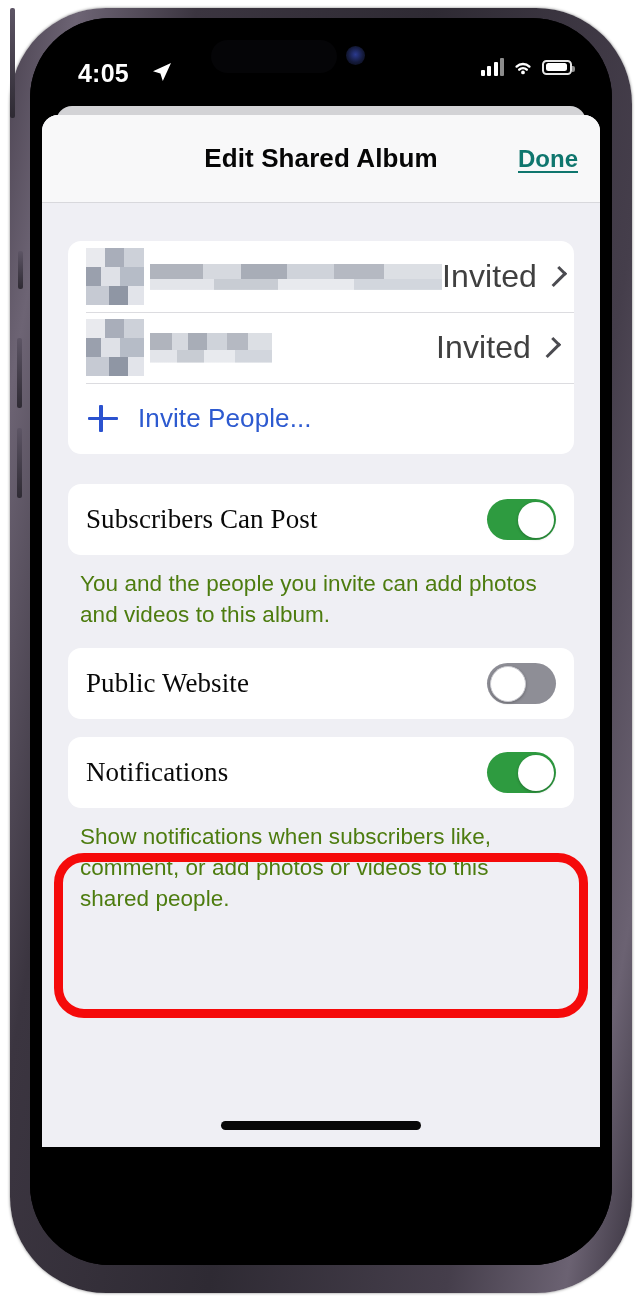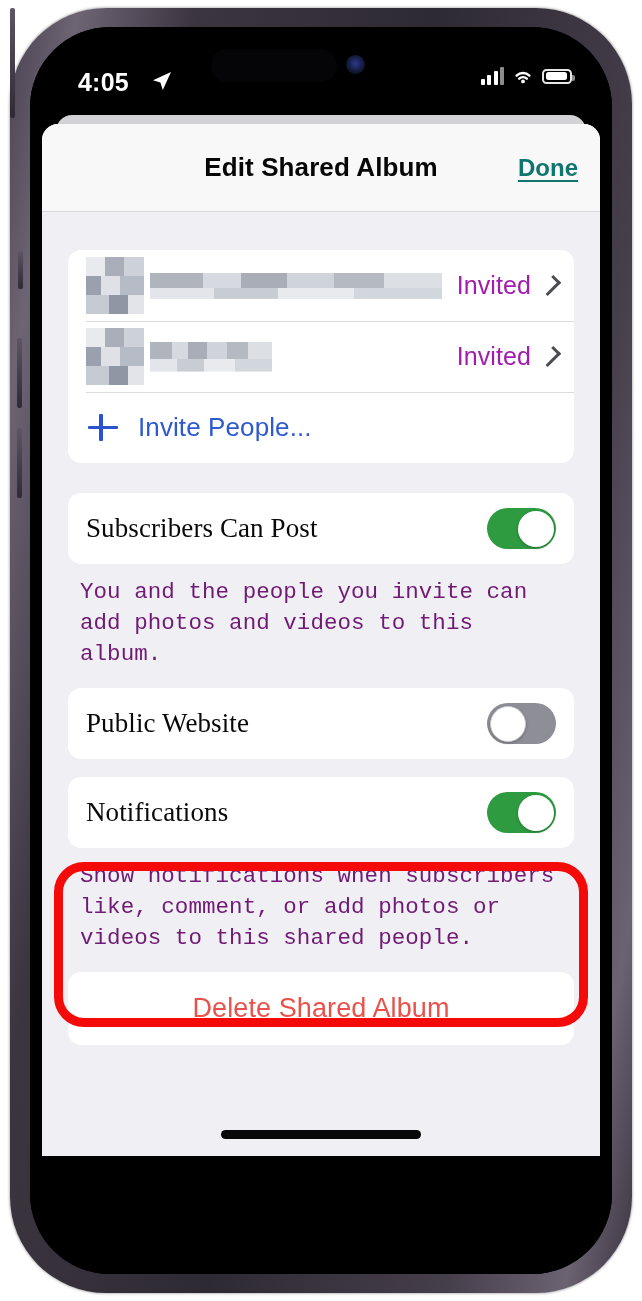--- a/index.html
+++ b/index.html
@@ -14,21 +14,21 @@
   .stage { position: relative; width: 642px; height: 1301px; background: #ffffff; }
 
   .phone-frame {
     position: absolute; left: 10px; top: 8px;
     width: 622px; height: 1285px;
     border-radius: 96px;
     background: linear-gradient(100deg,#4a4250 0%,#6d6474 8%,#3b3540 22%,#2e2a33 50%,#453e4b 78%,#6b6272 92%,#3a3440 100%);
     box-shadow: 0 0 3px rgba(0,0,0,.5);
   }
   .phone-inner {
-    position: absolute; left: 20px; top: 19px;
+    position: absolute; left: 20px; top: 10px;
     width: 582px; height: 1247px;
     border-radius: 80px;
     background: #000;
     overflow: hidden;
   }
   .screen {
     position: absolute; left: 0; top: 0;
     width: 582px; height: 1247px;
     background: #000;
     overflow: hidden;
@@ -137,21 +137,21 @@
       linear-gradient(90deg,#b0b4bd 0 18%,#d6d9df 18% 31%,#a8adb7 31% 47%,#cfd3da 47% 63%,#b5b9c2 63% 80%,#dcdfe4 80% 100%),
       linear-gradient(90deg,#e3e5ea 0 22%,#c8ccd3 22% 44%,#e8eaee 44% 70%,#d2d6dd 70% 100%);
     background-size: 100% 58%, 100% 42%;
     background-position: 0 0, 0 100%;
     background-repeat: no-repeat;
   }
   .name-px.long { width: 292px; }
   .name-px.short { width: 122px; height: 30px; }
 
   .row-spacer { flex: 1 1 auto; }
-  .row-value { font-size: 25px; color: #a21caf; letter-spacing: .1px; }
+  .row-value { font-size: 32px; color: #404040; letter-spacing: .1px; }
   .chev {
     margin-left: 14px; width: 11px; height: 19px; flex: 0 0 11px;
     border-right: 3.2px solid #4b4b50; border-top: 3.2px solid #4b4b50;
     transform: rotate(45deg);
   }
 
   .plus-icon { width: 34px; flex: 0 0 34px; margin-right: 18px; position: relative; height: 34px; }
   .plus-icon::before, .plus-icon::after {
     content: ""; position: absolute; background: #2b52cf; border-radius: 1px;
   }
@@ -169,22 +169,22 @@
     position: absolute; top: 2.5px; width: 36px; height: 36px; border-radius: 50%;
     background: #fff; box-shadow: 0 1px 3px rgba(0,0,0,.28);
   }
   .toggle.on  { background: #2e9b40; }
   .toggle.on .knob  { right: 2.5px; }
   .toggle.off { background: #8e8e96; }
   .toggle.off .knob { left: 2.5px; border: 1px solid #c9c9cf; }
 
   
   .note {
-    font-size: 22.5px; line-height: 31px; color: #701a75;
-    padding: 13px 12px 0 12px; letter-spacing: .05px; font-family: Liberation Mono, monospace;
+    font-size: 22.5px; line-height: 31px; color: #4d7c0f;
+    padding: 13px 12px 0 12px; letter-spacing: .05px;
   }
 
   .delete-row { justify-content: center; height: 73px; }
   .delete-label { font-size: 27px; color: #e8524b; letter-spacing: .1px; }
 
   
   .annot {
     position: absolute; left: 12px; top: 650px;
     width: 534px; height: 165px;
     border: 9px solid #f50a0a; border-radius: 30px;
@@ -302,25 +302,20 @@
                 <div class="row-spacer"></div>
                 <div class="toggle on">
                     <div class="knob"></div>
                   </div>
               </div>
             </div>
             <div class="note">Show notifications when subscribers like, comment, or add photos or videos to this shared people.</div>
 
             <div class="gap-sm"></div>
 
-            <div class="group">
-              <div class="row delete-row">
-                <div class="delete-label">Delete Shared Album</div>
-              </div>
-            </div>
 
             <div class="annot"></div>
 
           </div>
 
           <div class="home-ind"></div>
         </div>
 
       </div>
     </div>

